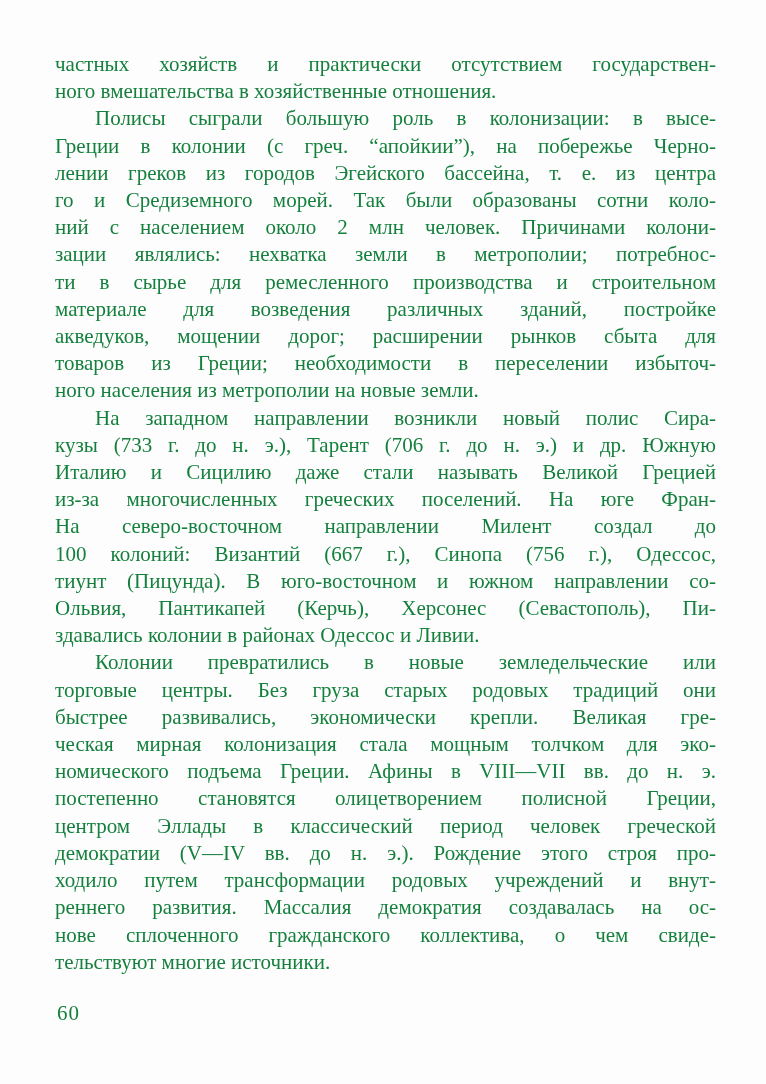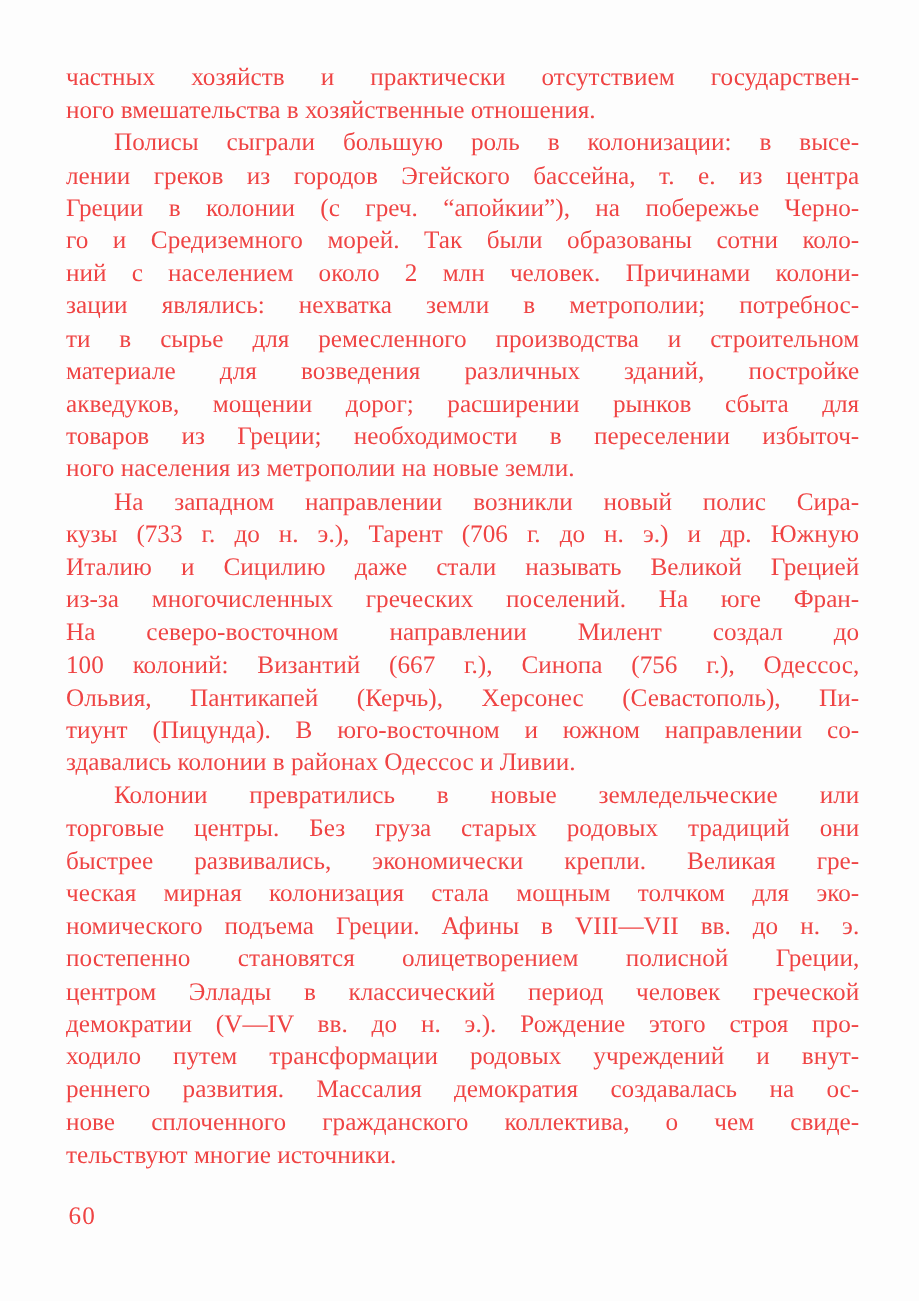--- a/index.html
+++ b/index.html
@@ -10,21 +10,21 @@
     width: 766px;
     height: 1084px;
     background: #fdfdfd;
     overflow: hidden;
   }
   .page {
     position: relative;
     width: 766px;
     height: 1084px;
     background: #fdfdfd;
-    color: #ef4444;
+    color: #15803d;
     font-family: "Liberation Serif", serif;
   }
   .text-block {
     position: absolute;
     left: 55px;
     top: 51px;
     width: 661px;
     font-size: 21px;
     line-height: 27.2px;
   }
@@ -55,40 +55,40 @@
 <body>
 
 <div class="page">
   <div class="text-block">
       <div class="paragraph">
         <div class="line">частных хозяйств и практически отсутствием государствен-</div>
         <div class="line last">ного вмешательства в хозяйственные отношения.</div>
       </div>
       <div class="paragraph">
         <div class="line first-indent">Полисы сыграли большую роль в колонизации: в высе-</div>
+        <div class="line">Греции в колонии (с греч. “апойкии”), на побережье Черно-</div>
         <div class="line">лении греков из городов Эгейского бассейна, т. е. из центра</div>
-        <div class="line">Греции в колонии (с греч. “апойкии”), на побережье Черно-</div>
         <div class="line">го и Средиземного морей. Так были образованы сотни коло-</div>
         <div class="line">ний с населением около 2 млн человек. Причинами колони-</div>
         <div class="line">зации являлись: нехватка земли в метрополии; потребнос-</div>
         <div class="line">ти в сырье для ремесленного производства и строительном</div>
         <div class="line">материале для возведения различных зданий, постройке</div>
         <div class="line">акведуков, мощении дорог; расширении рынков сбыта для</div>
         <div class="line">товаров из Греции; необходимости в переселении избыточ-</div>
         <div class="line last">ного населения из метрополии на новые земли.</div>
       </div>
       <div class="paragraph">
         <div class="line first-indent">На западном направлении возникли новый полис Сира-</div>
         <div class="line">кузы (733 г. до н. э.), Тарент (706 г. до н. э.) и др. Южную</div>
         <div class="line">Италию и Сицилию даже стали называть Великой Грецией</div>
         <div class="line">из-за многочисленных греческих поселений. На юге Фран-</div>
         <div class="line">На северо-восточном направлении Милент создал до</div>
         <div class="line">100 колоний: Византий (667 г.), Синопа (756 г.), Одессос,</div>
+        <div class="line">тиунт (Пицунда). В юго-восточном и южном направлении со-</div>
         <div class="line">Ольвия, Пантикапей (Керчь), Херсонес (Севастополь), Пи-</div>
-        <div class="line">тиунт (Пицунда). В юго-восточном и южном направлении со-</div>
         <div class="line last">здавались колонии в районах Одессос и Ливии.</div>
       </div>
       <div class="paragraph">
         <div class="line first-indent">Колонии превратились в новые земледельческие или</div>
         <div class="line">торговые центры. Без груза старых родовых традиций они</div>
         <div class="line">быстрее развивались, экономически крепли. Великая гре-</div>
         <div class="line">ческая мирная колонизация стала мощным толчком для эко-</div>
         <div class="line">номического подъема Греции. Афины в VIII—VII вв. до н. э.</div>
         <div class="line">постепенно становятся олицетворением полисной Греции,</div>
         <div class="line">центром Эллады в классический период человек греческой</div>

